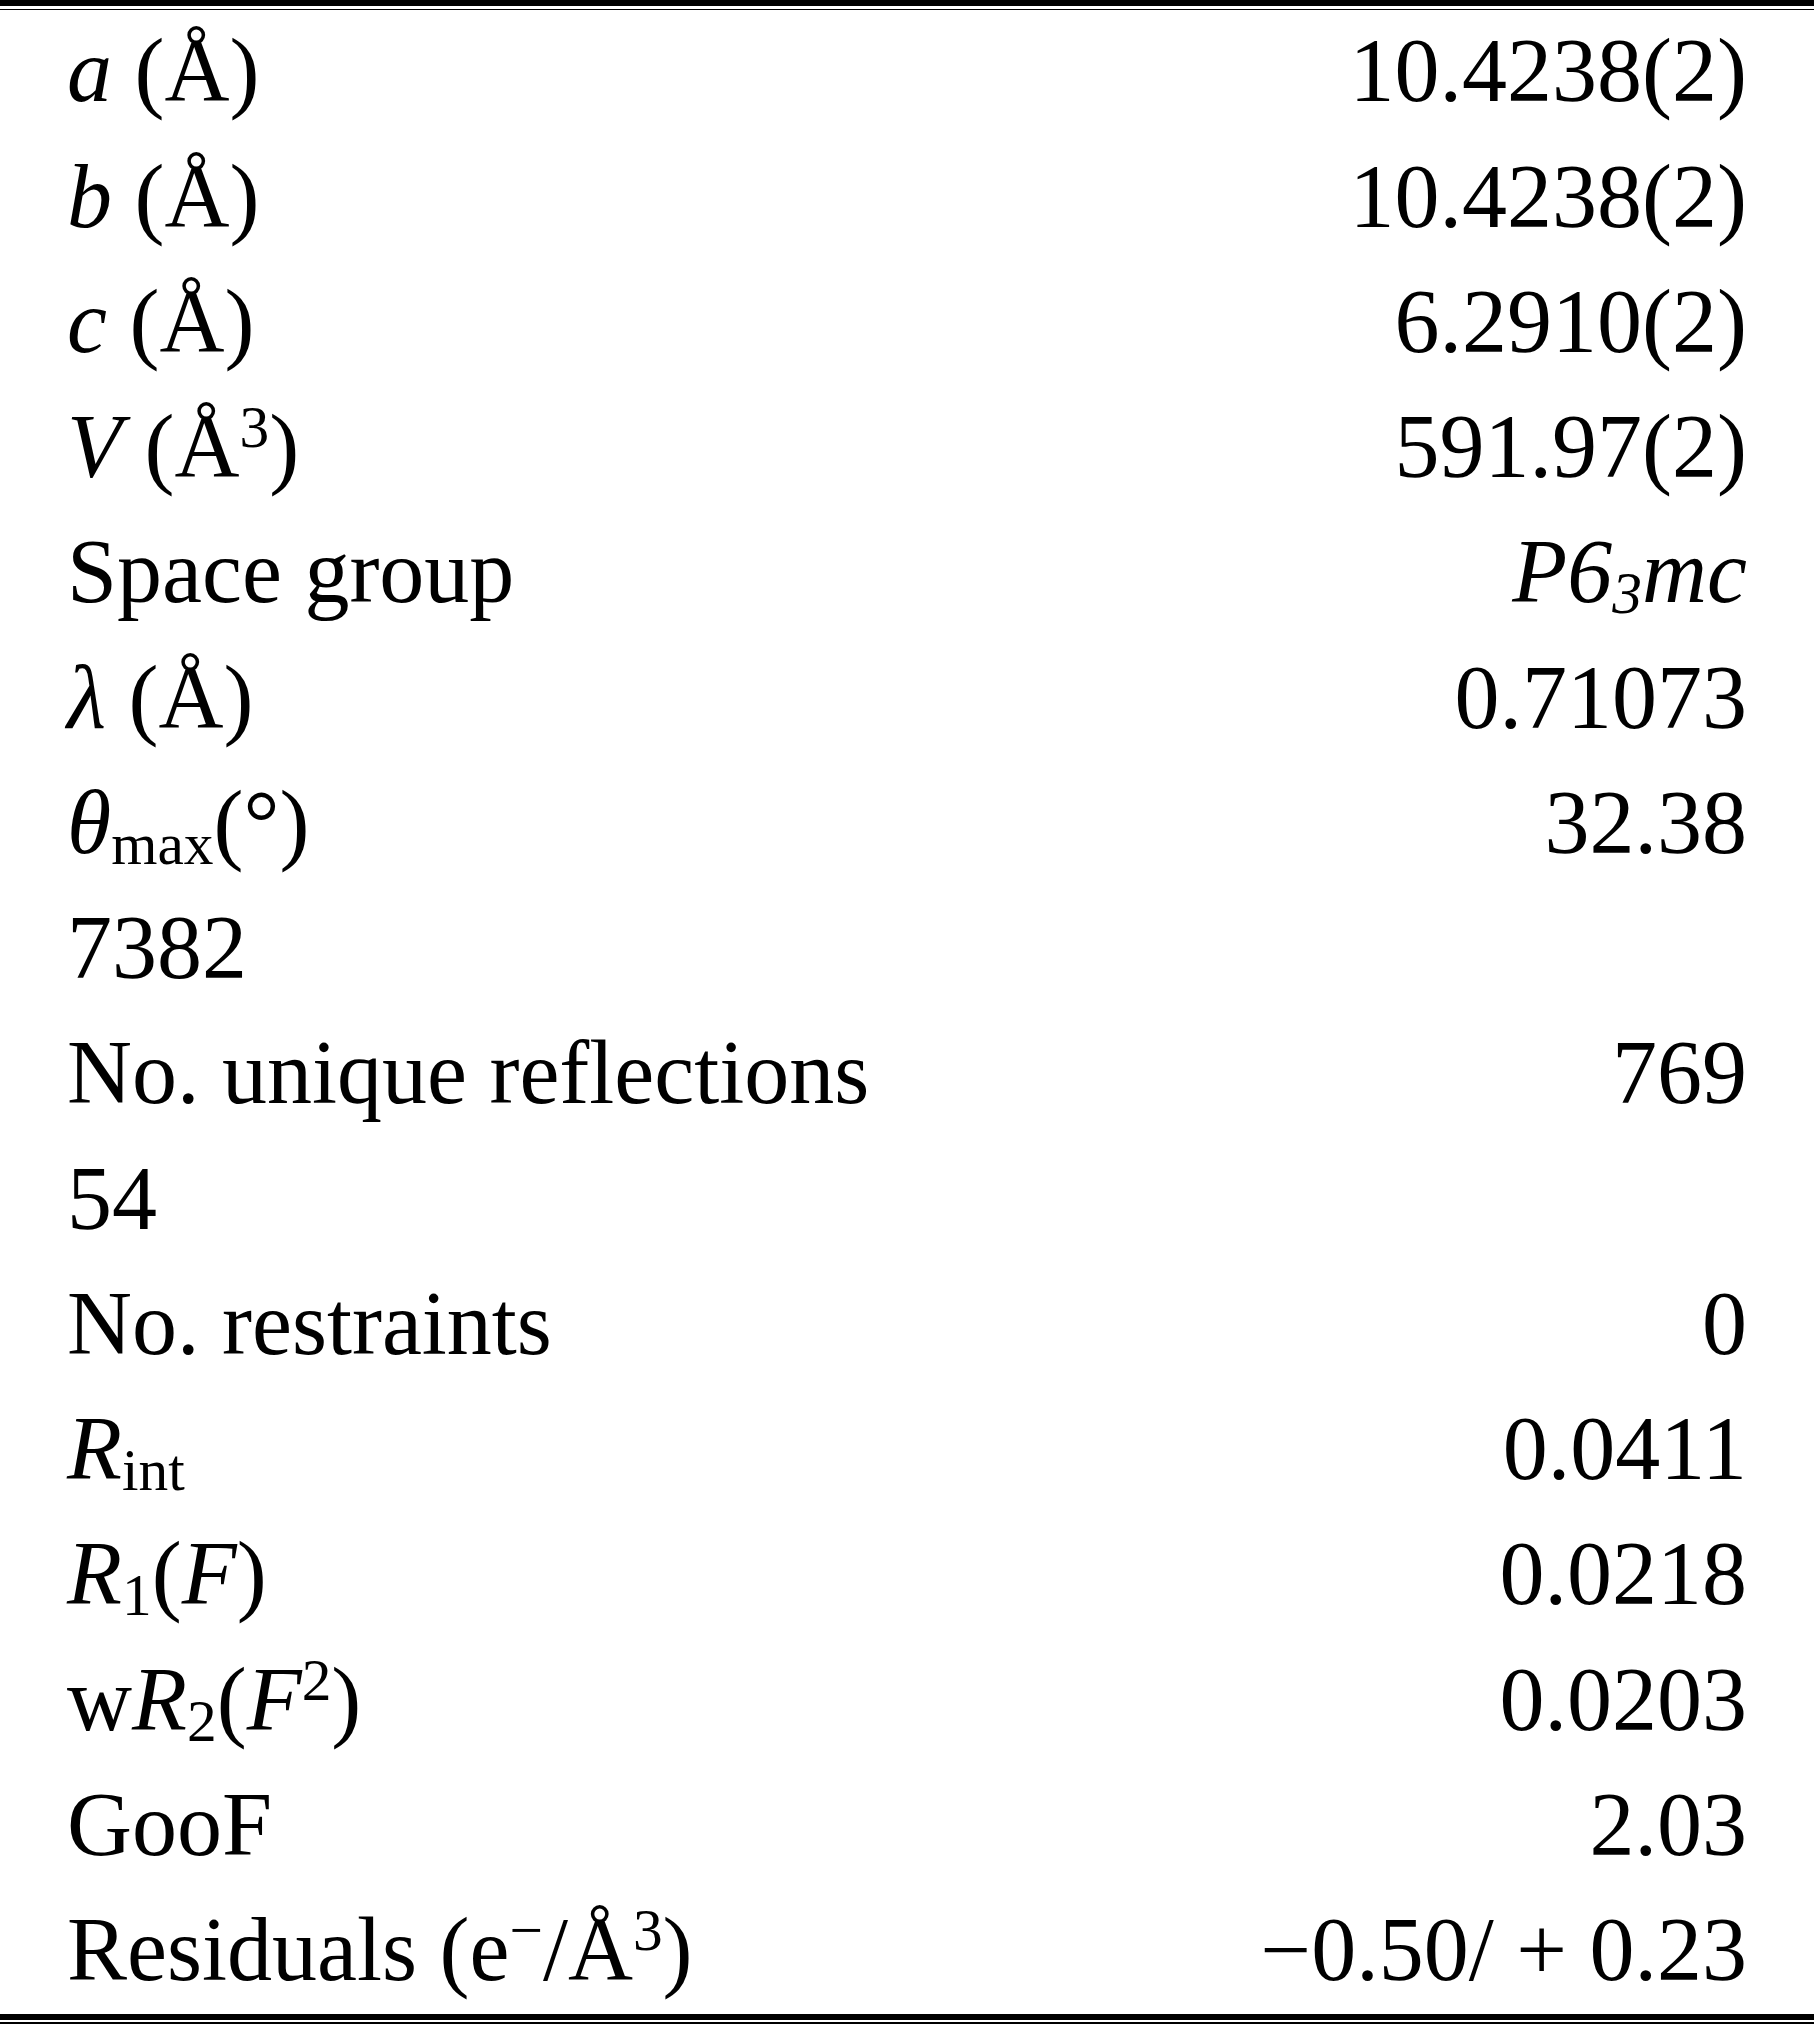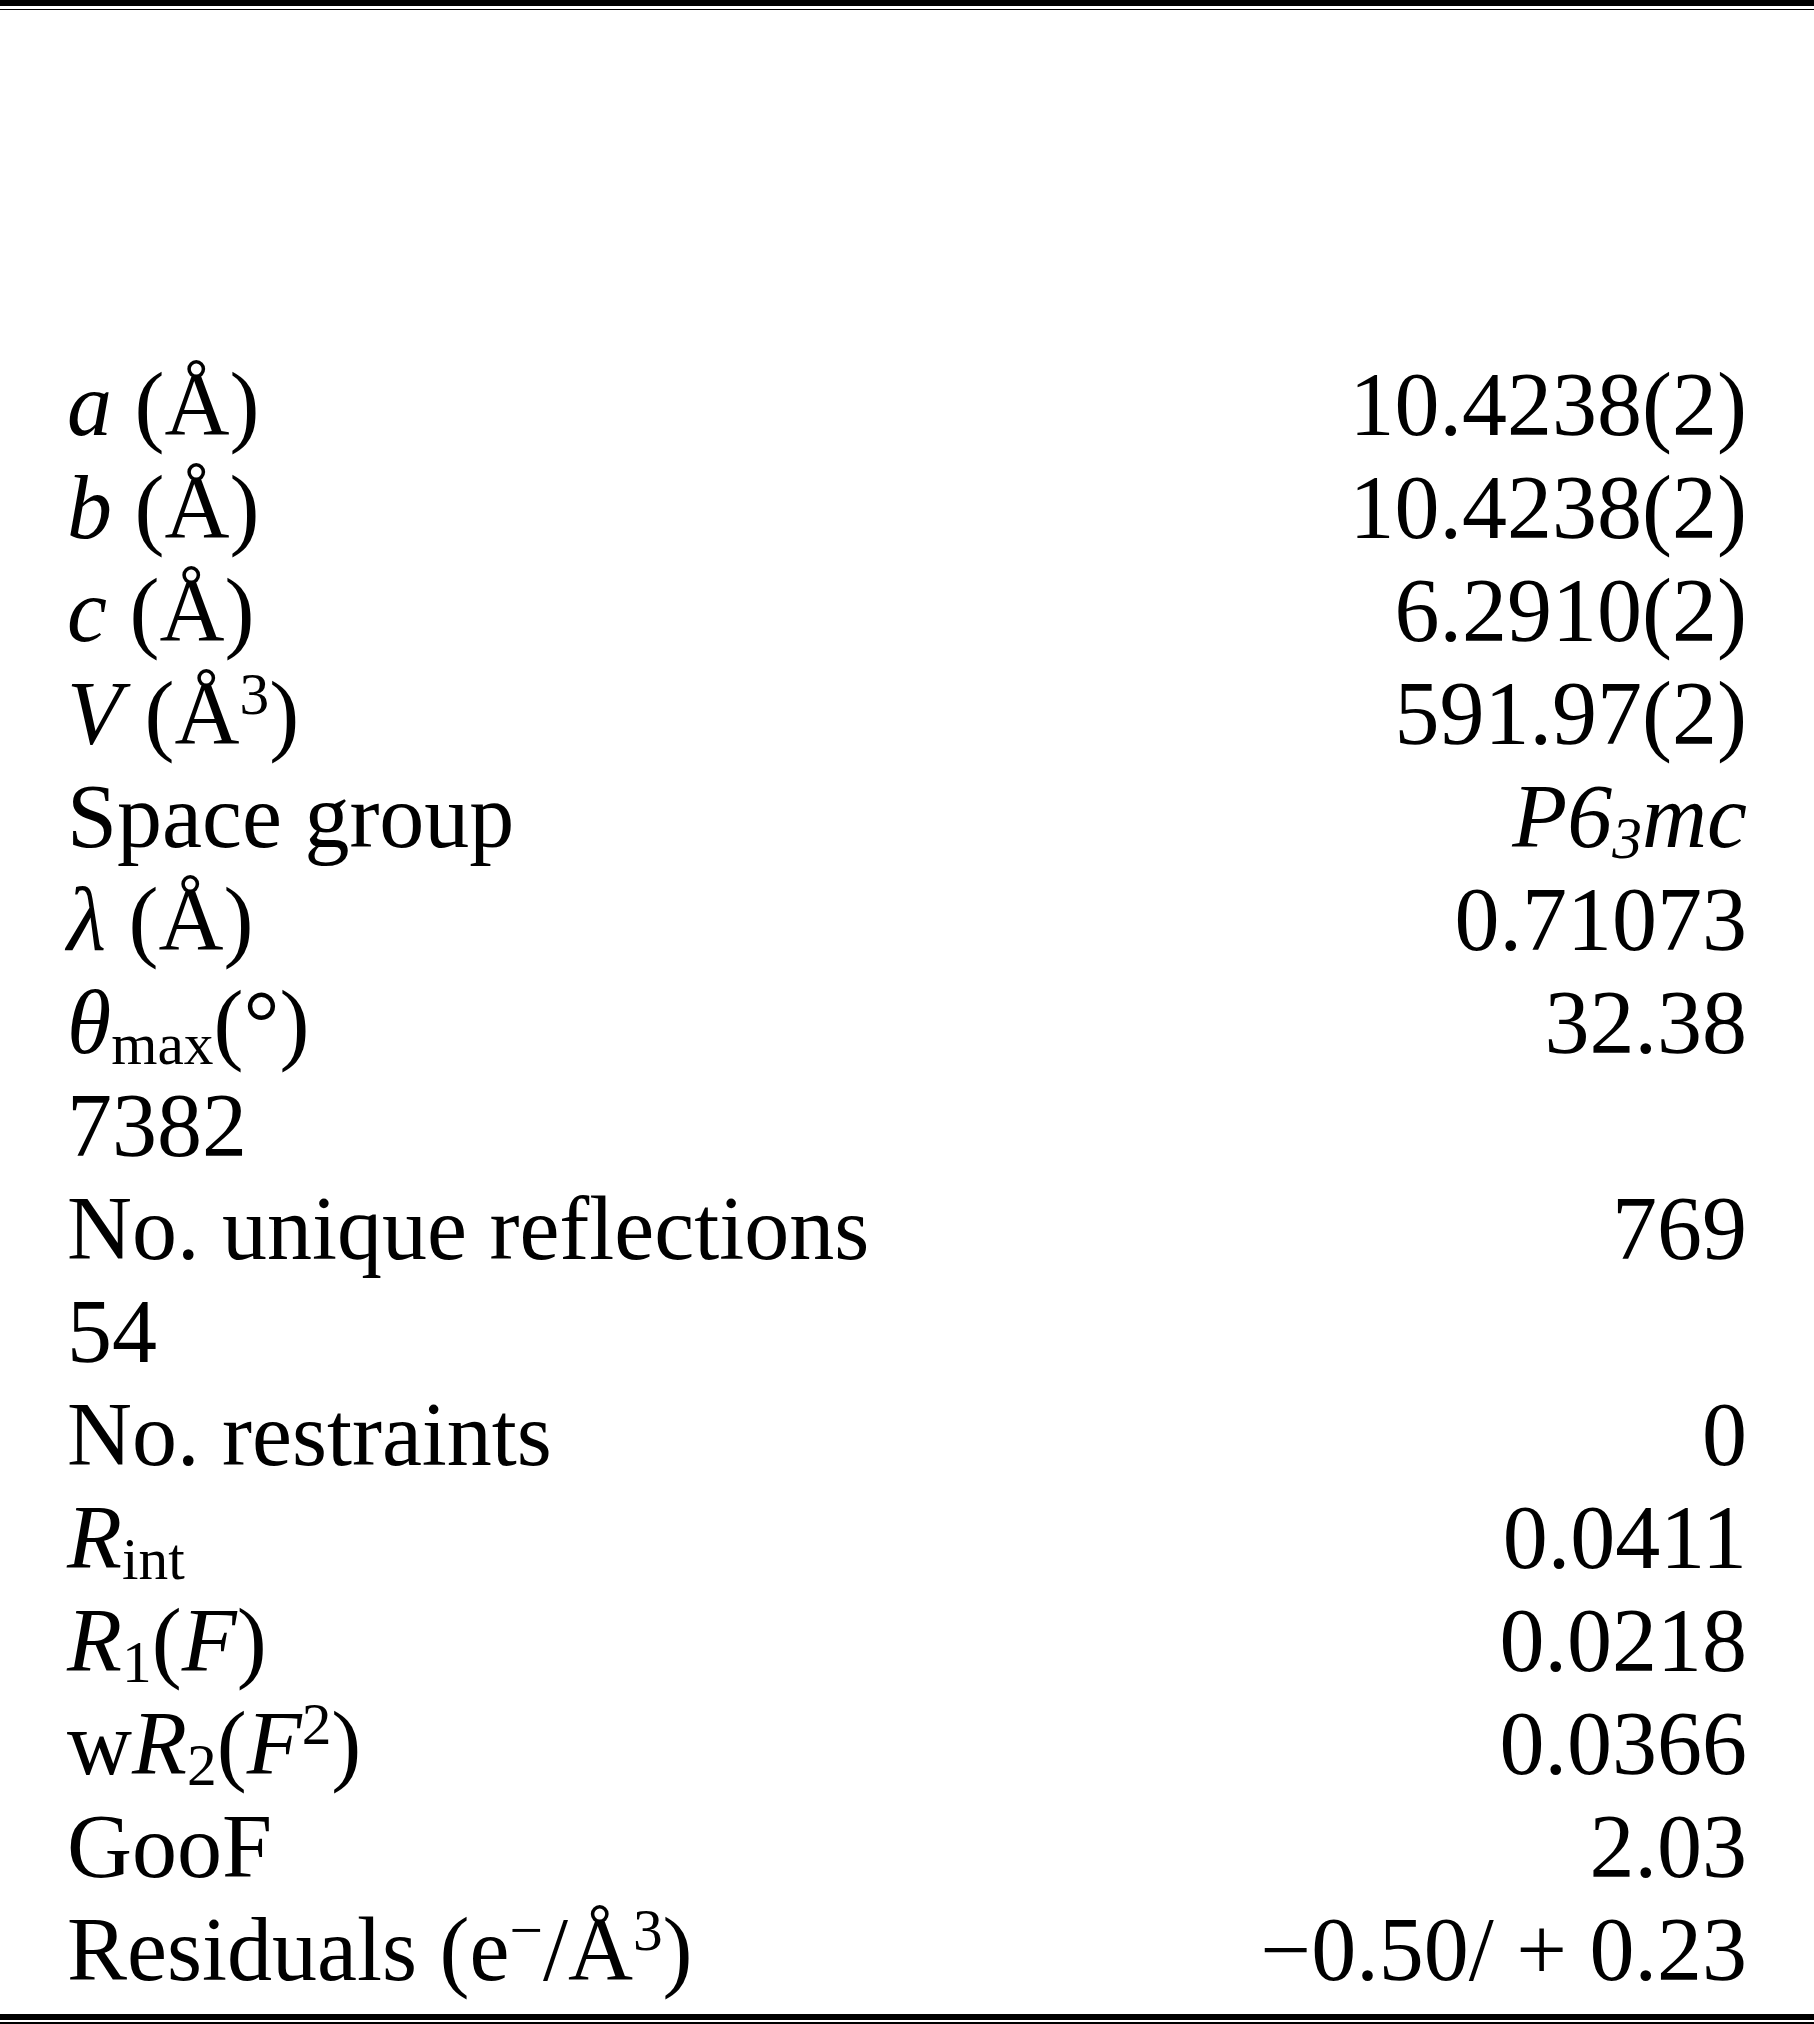--- a/index.html
+++ b/index.html
@@ -27,21 +27,21 @@
     flex: 0 0 auto;
   }
   .rule-thick { height: 6.1px; }
   .rule-thin  { height: 1.8px; }
   .rule-gap   { height: 2.6px; background: transparent; flex: 0 0 auto; }
 
   .table-body {
     flex: 1 1 auto;
     display: flex;
     flex-direction: column;
-    justify-content: flex-end;
+    justify-content: space-between;
     padding: 8.8px 67px 12.3px 67px;
     box-sizing: border-box;
     font-size: 90px;
   }
   .row {
     display: flex;
     justify-content: space-between;
     align-items: baseline;
     white-space: nowrap;
   }
@@ -109,21 +109,21 @@
       <div class="row">
         <div class="label"><span class="it">R</span><sub>int</sub></div>
         <div class="value"><span>0.0411</span></div>
       </div>
       <div class="row">
         <div class="label"><span class="it">R</span><sub>1</sub><span>(</span><span class="it">F</span><span>)</span></div>
         <div class="value"><span>0.0218</span></div>
       </div>
       <div class="row">
         <div class="label"><span>w</span><span class="it">R</span><sub>2</sub><span>(</span><span class="it">F</span><sup>2</sup><span>)</span></div>
-        <div class="value"><span>0.0366</span></div>
+        <div class="value"><span>0.0203</span></div>
       </div>
       <div class="row">
         <div class="label"><span>GooF</span></div>
         <div class="value"><span>2.03</span></div>
       </div>
       <div class="row">
         <div class="label"><span>Residuals (e</span><sup>−</sup><span>/Å</span><sup>3</sup><span>)</span></div>
         <div class="value"><span>−0.50/ + 0.23</span></div>
       </div>
     </div>

